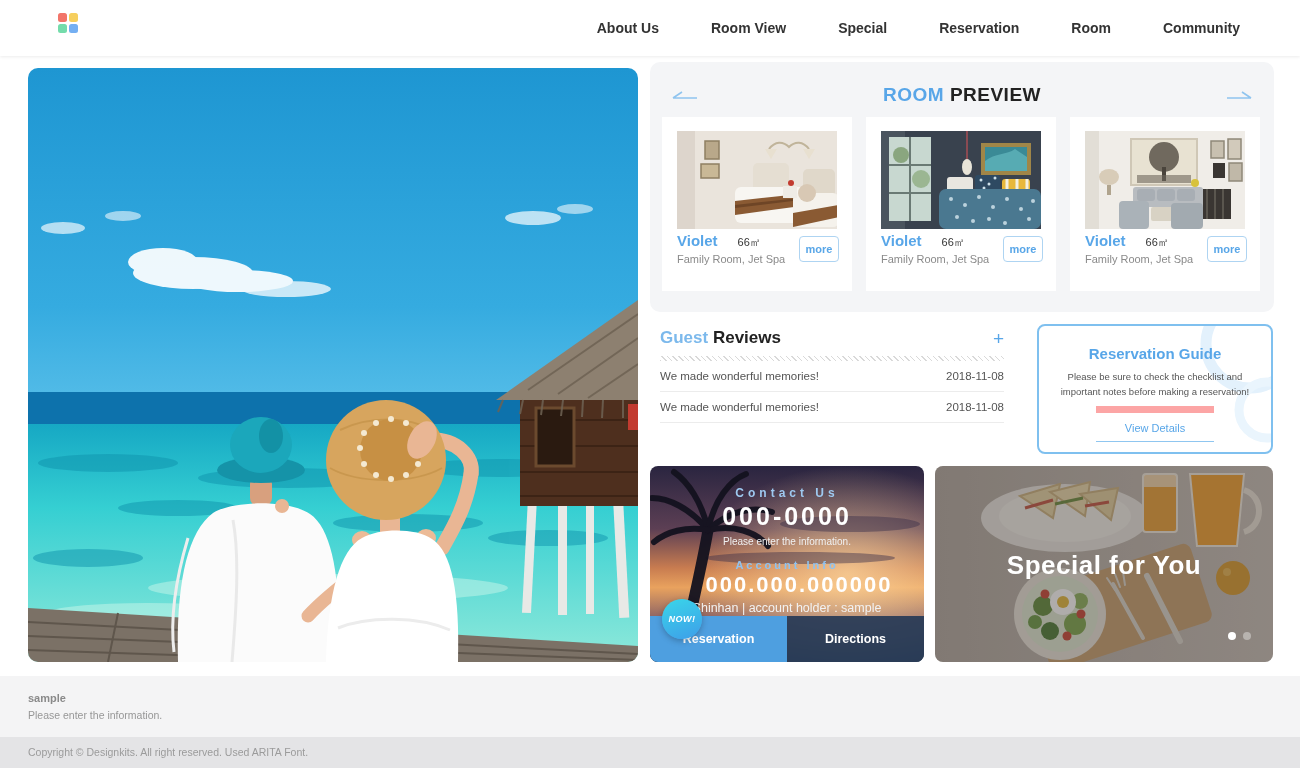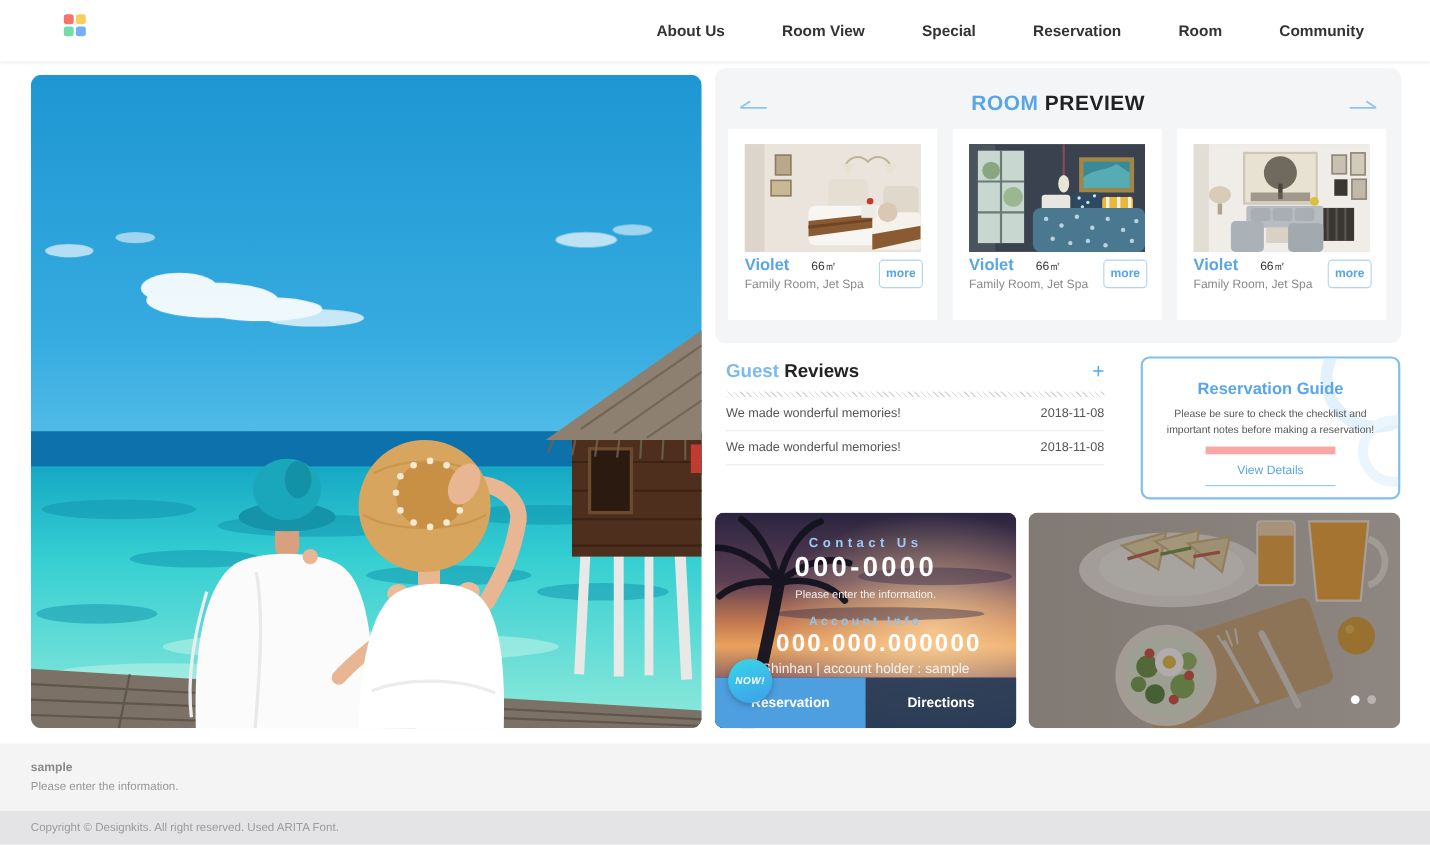--- a/index.html
+++ b/index.html
@@ -526,20 +526,21 @@
     </g>
     <g stroke="#dad6cc" stroke-linecap="round">
       <line x1="178" y1="118" x2="208" y2="172" stroke-width="4"></line>
       <line x1="172" y1="112" x2="180" y2="124" stroke-width="2"></line>
         <line x1="180" y1="108" x2="185" y2="121" stroke-width="2"></line>
         <line x1="188" y1="106" x2="190" y2="119" stroke-width="2"></line>
       <line x1="212" y1="110" x2="245" y2="175" stroke-width="6"></line>
     </g>
   </svg>
   <div class="special-overlay"></div>
+  <div class="special-title">Special for You</div>
   <div class="dots">
     <div class="dot active"></div>
     <div class="dot inactive"></div>
   </div>
 </div>
 
 <div class="footer">
   <div class="footer-name">sample</div>
   <div class="footer-note">Please enter the information.</div>
 </div>

